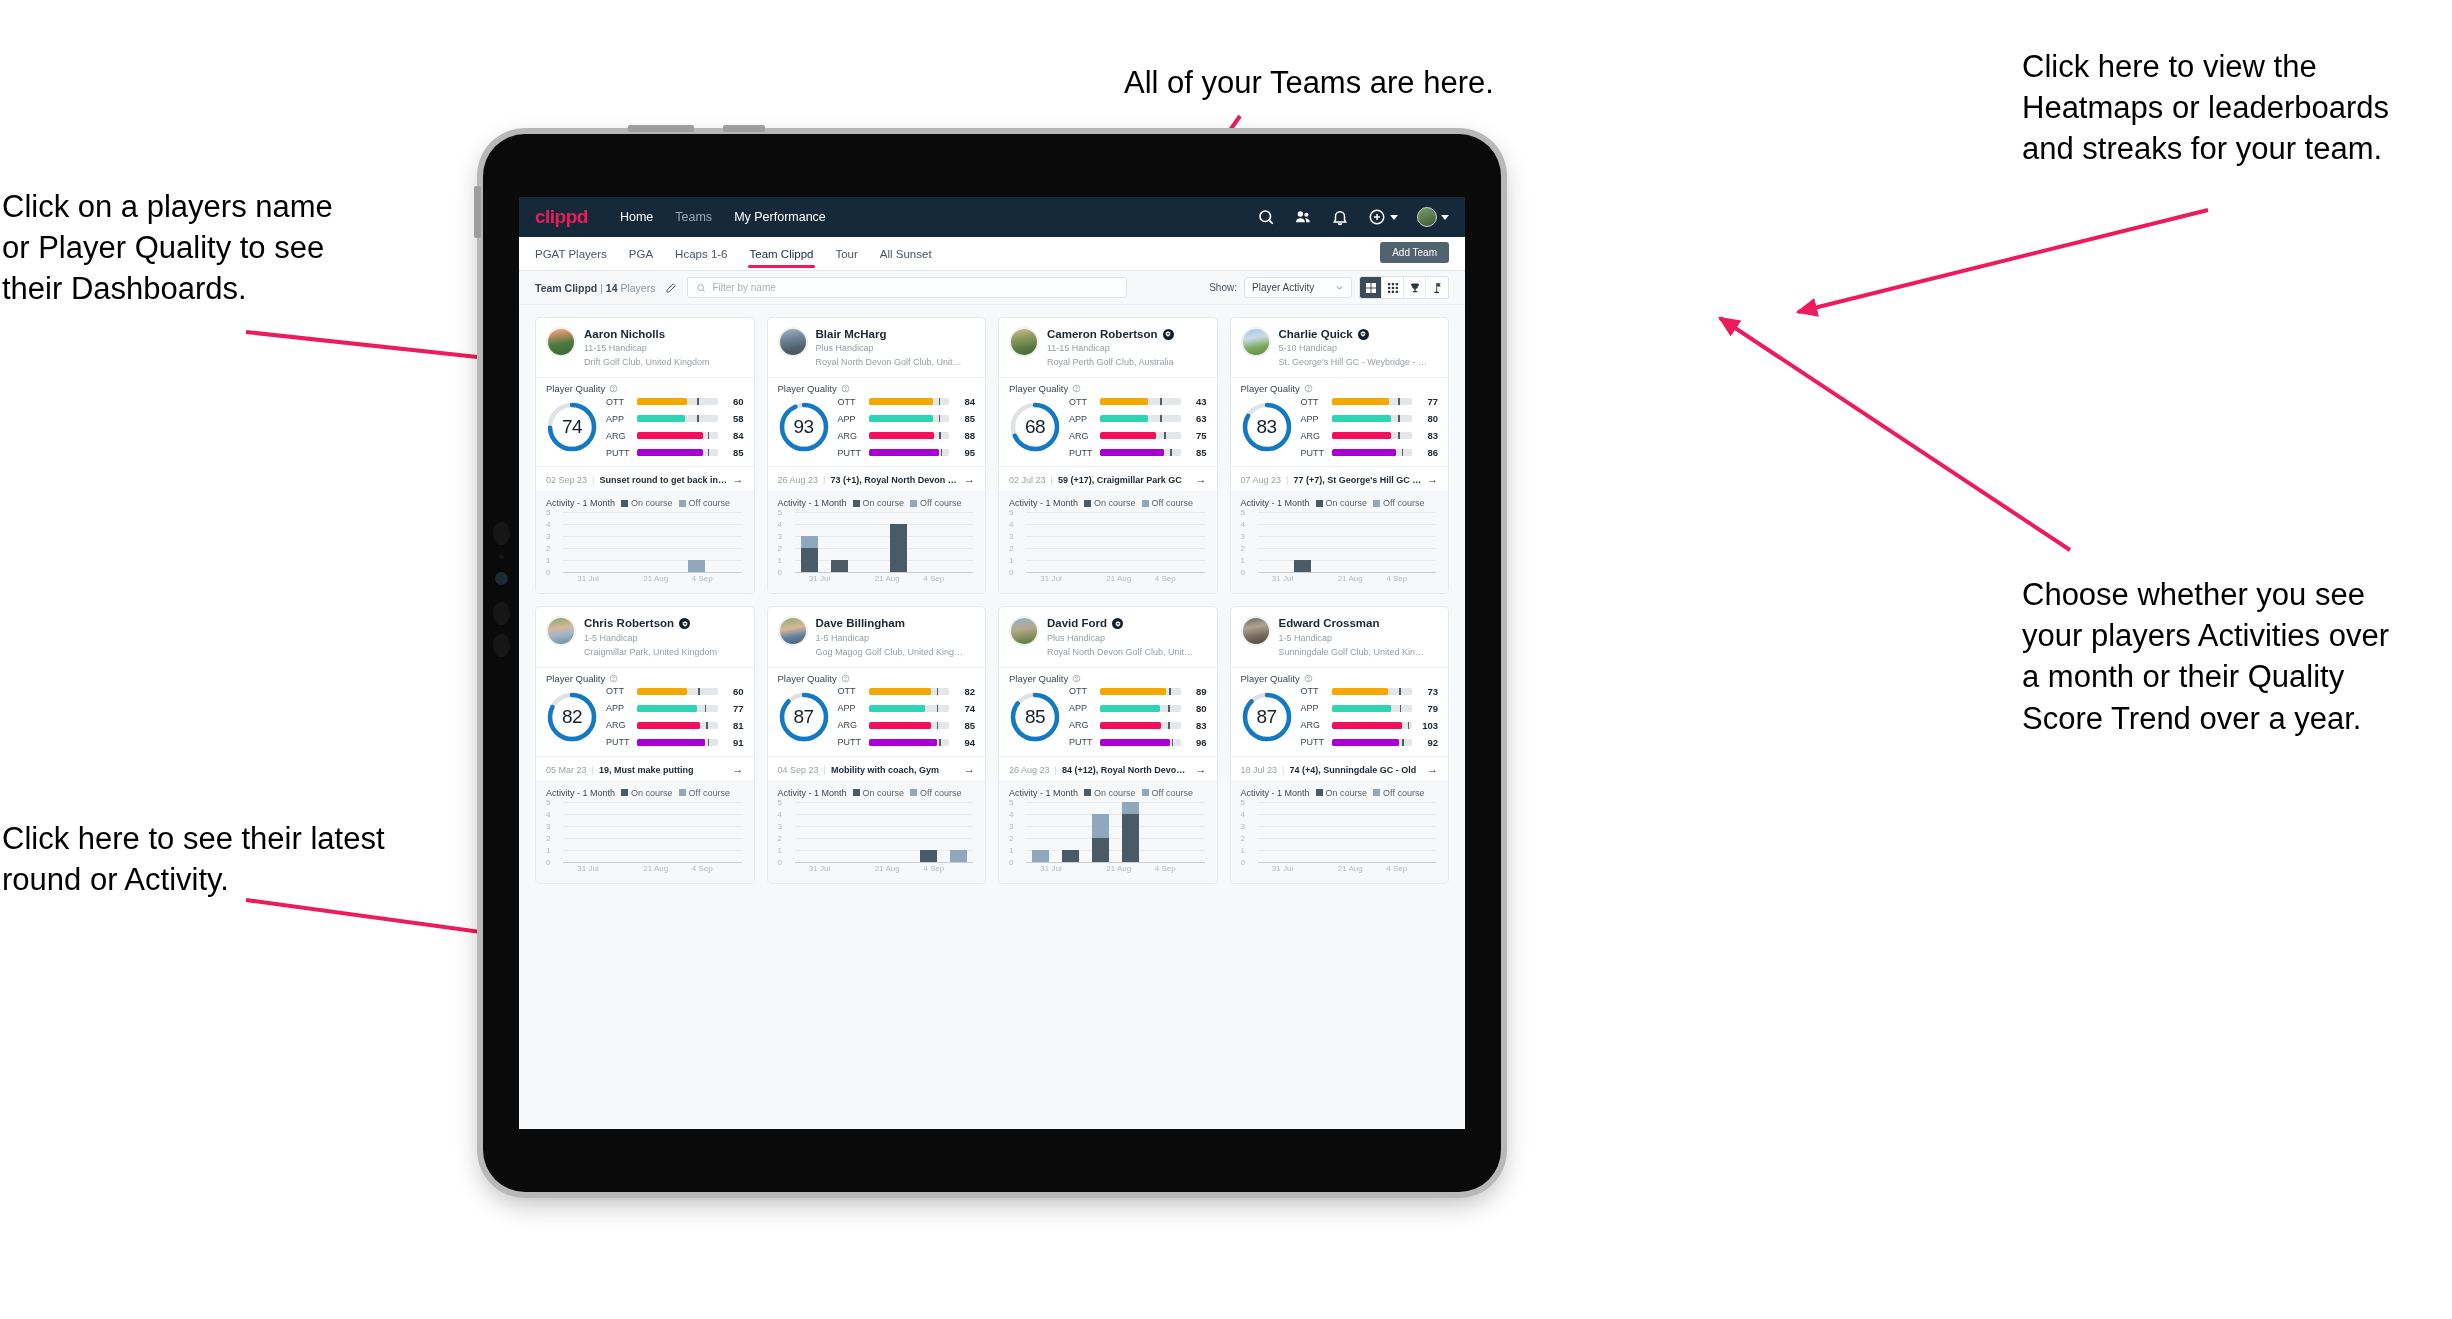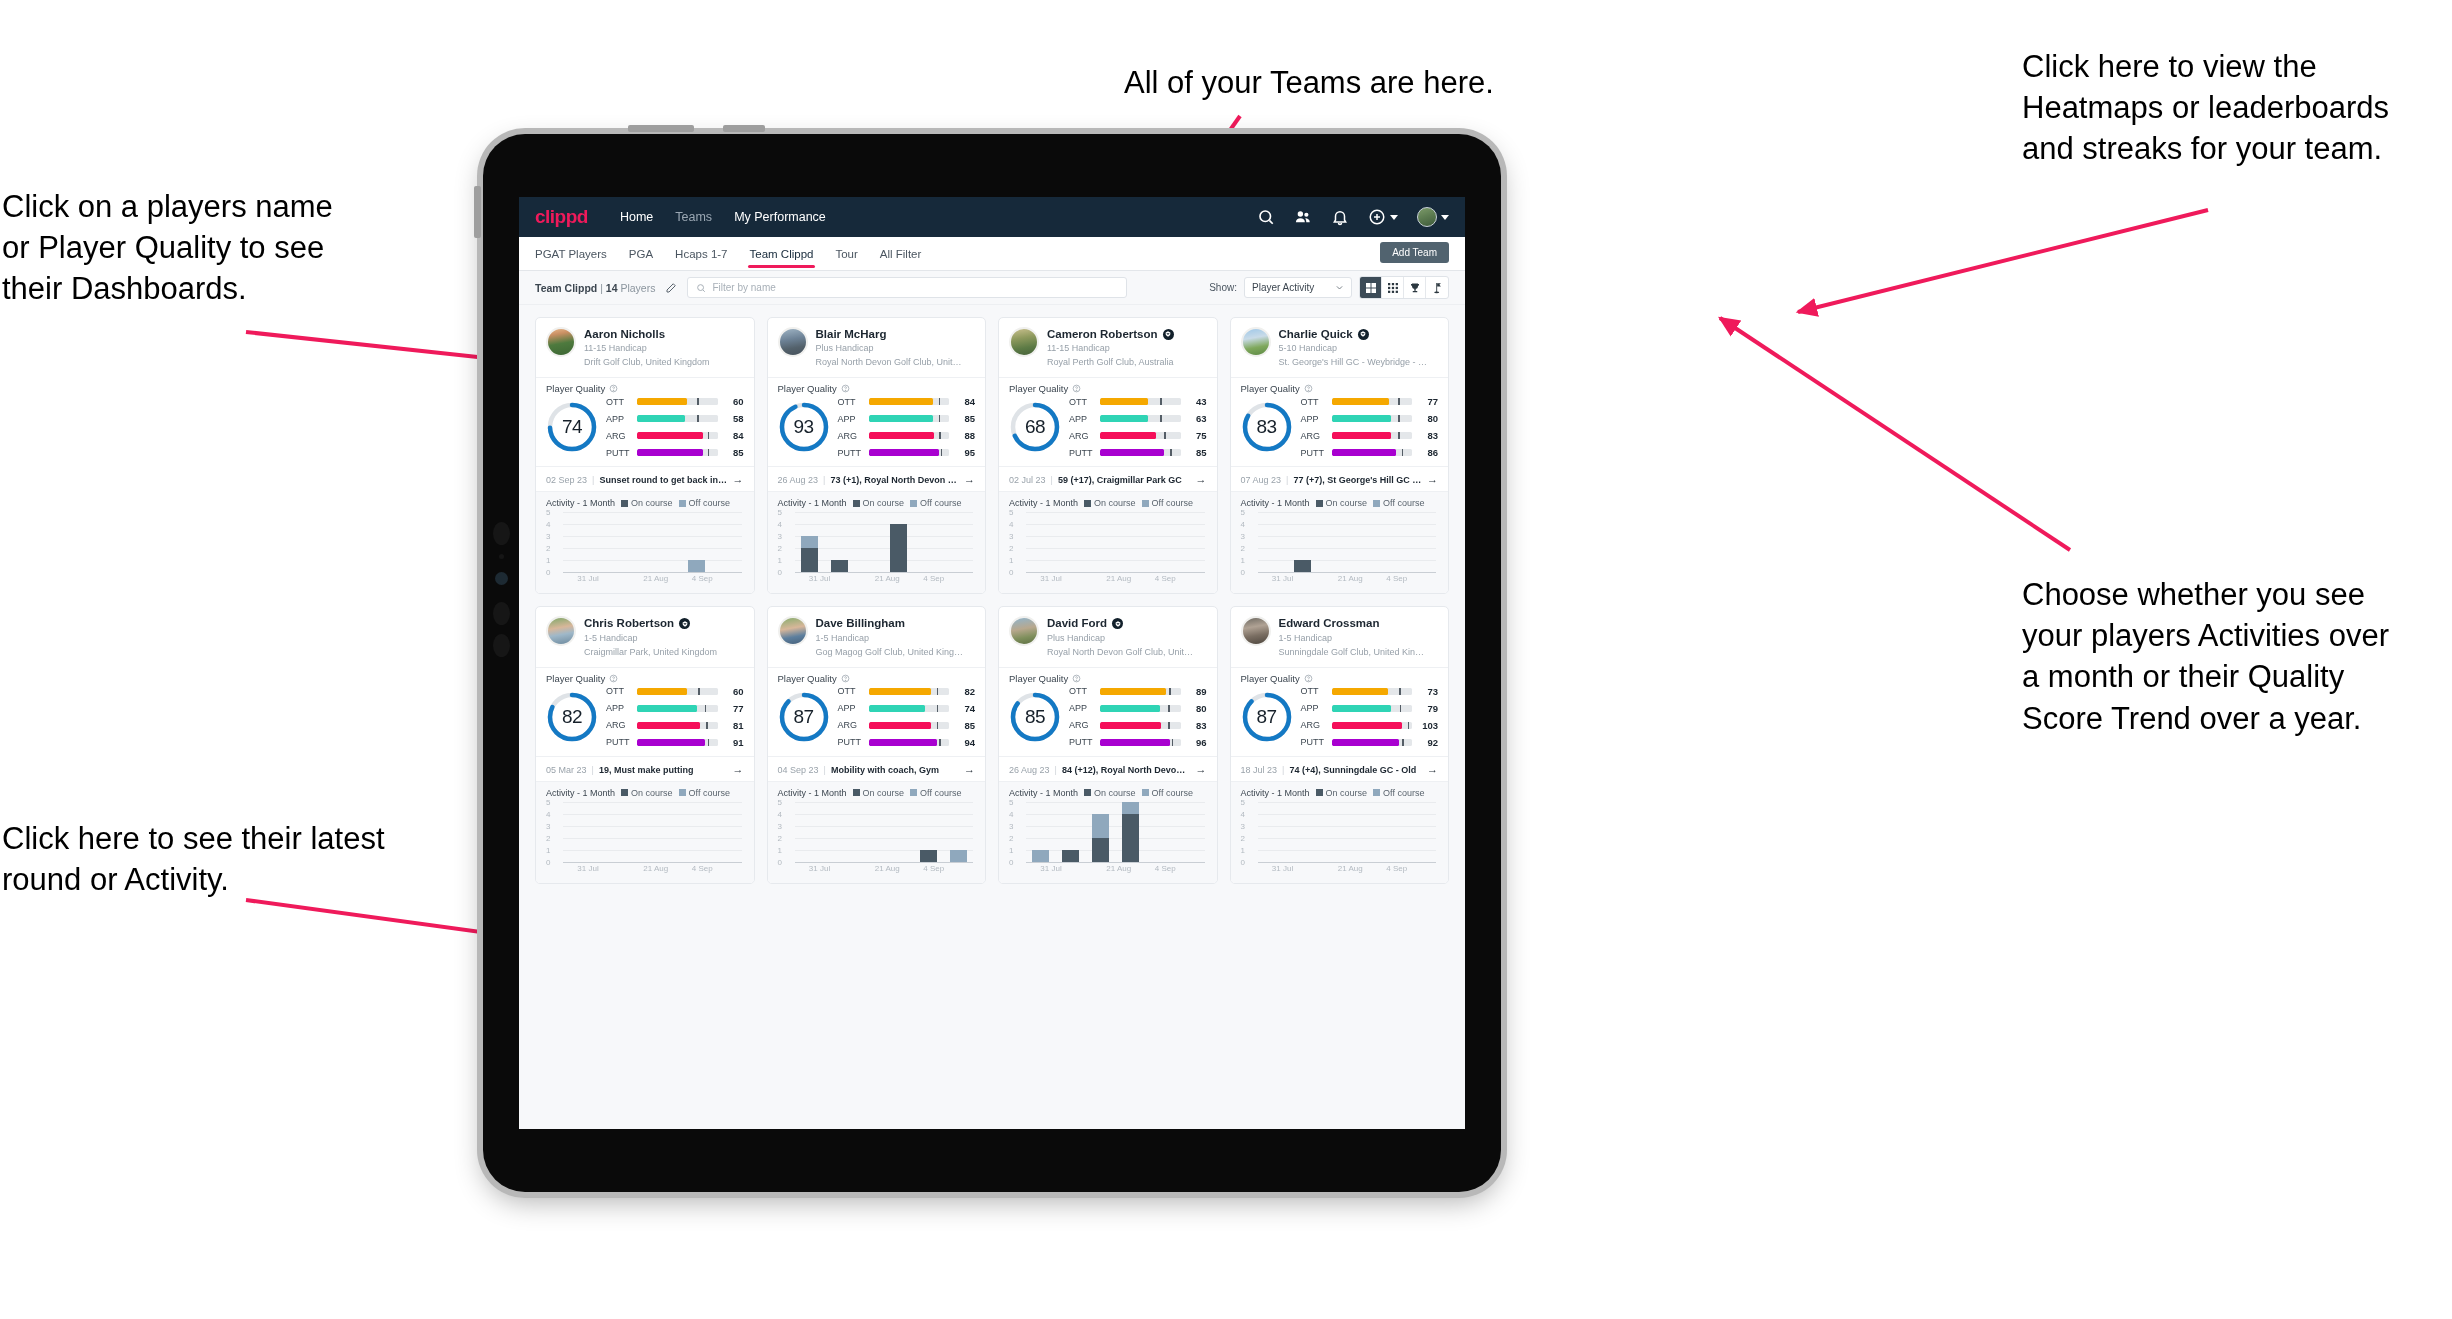--- a/index.html
+++ b/index.html
@@ -263,24 +263,24 @@
           <div style="display:flex;align-items:center;gap:4px;">
             <div class="avatar-sm"></div>
             <div class="caret"></div>
           </div>
         </div>
       </div>
 
       <div id="subtabs">
         <div class="stab">PGAT Players</div>
         <div class="stab">PGA</div>
-        <div class="stab">Hcaps 1-7</div>
+        <div class="stab">Hcaps 1-6</div>
         <div class="stab active">Team Clippd</div>
         <div class="stab">Tour</div>
-        <div class="stab">All Filter</div>
+        <div class="stab">All Sunset</div>
         <div class="addteam">Add Team</div>
       </div>
 
       <div id="filterbar">
         <div class="teamlabel">
           <b>Team Clippd</b><span class="grey"> </span><span class="grey">|</span> <b>14</b> <span class="grey">Players</span>
         </div>
         <svg class="pencil" viewBox="0 0 24 24" fill="none" stroke="currentColor" stroke-width="2">
             <path d="M16.5 3.5l4 4L8 20H4v-4z"></path>
           </svg>

